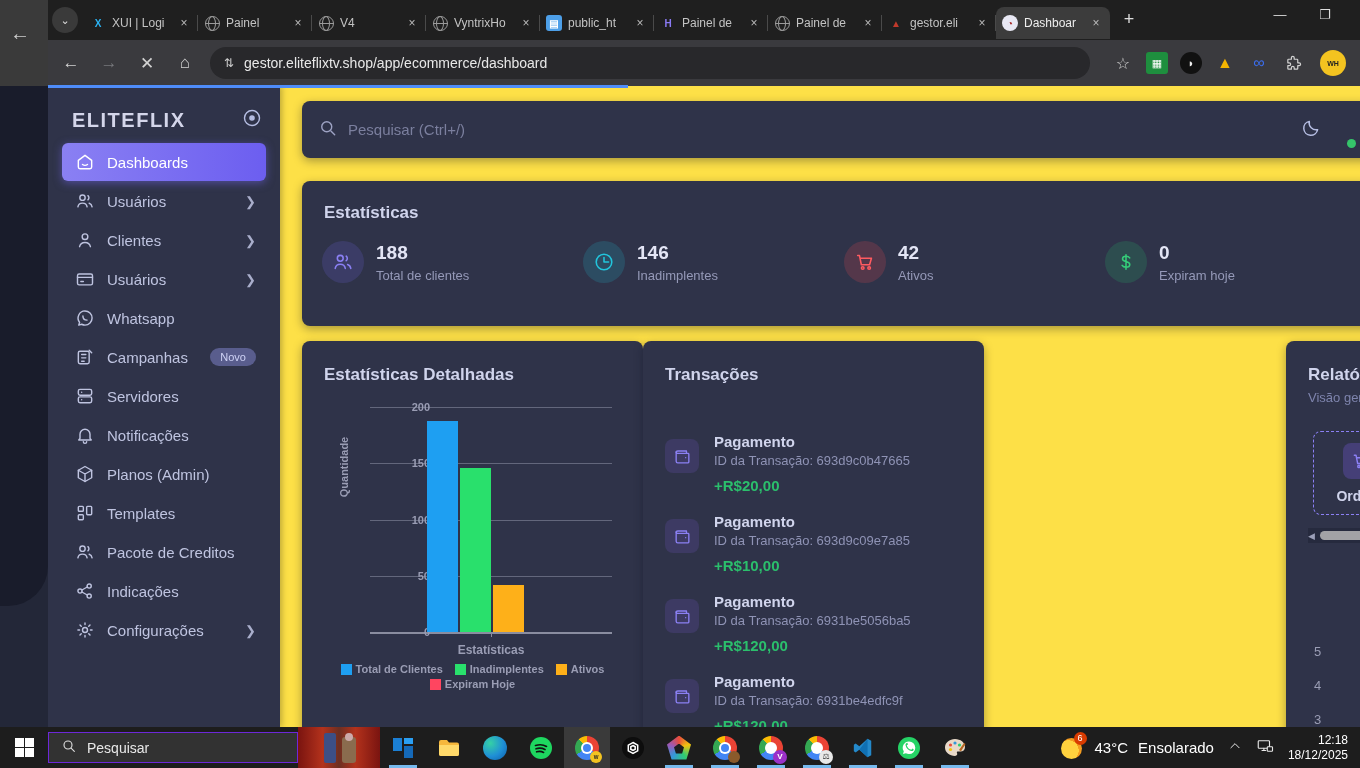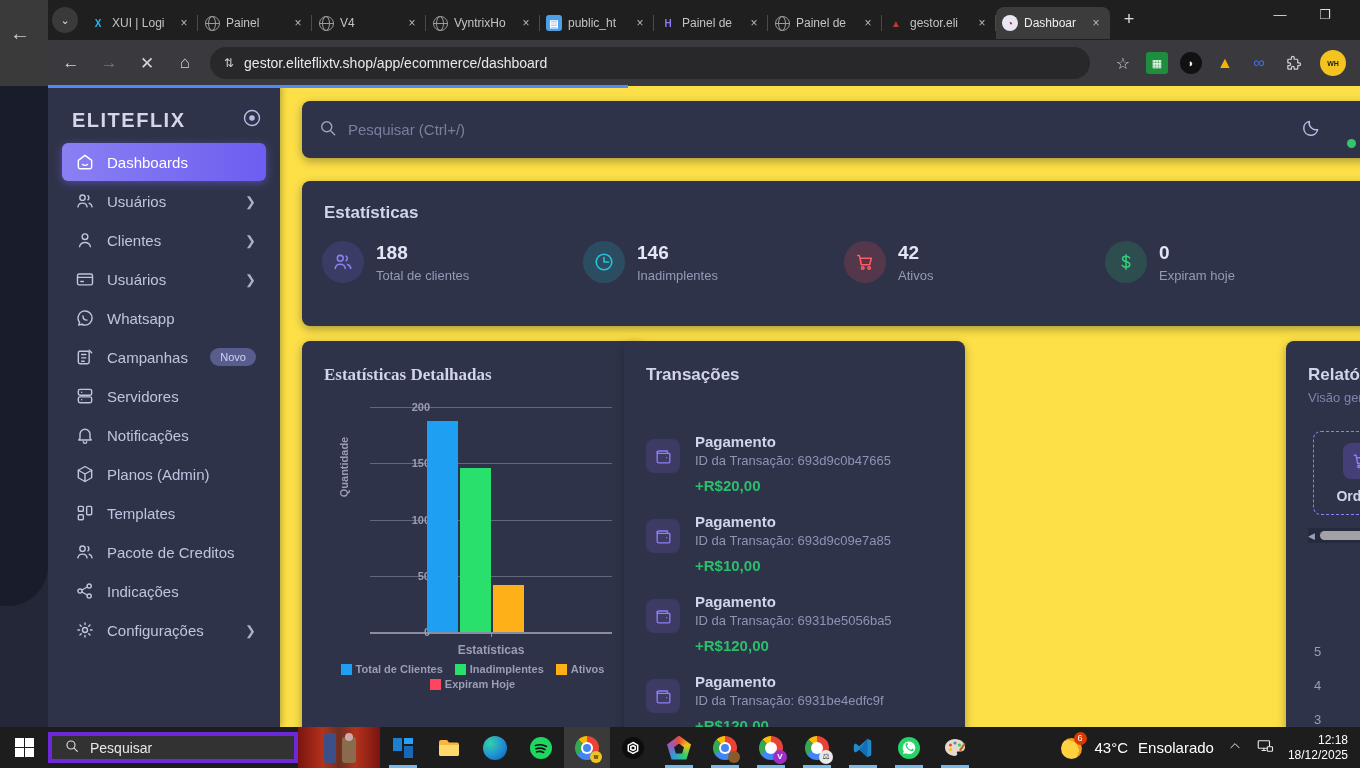--- a/index.html
+++ b/index.html
@@ -58,34 +58,34 @@
   #statcard h2 { color:#d0d4ec; font-size:17px; font-weight:bold; padding:22px 0 0 22px; }
   .stat { position:absolute; top:60px; display:flex; align-items:center; }
   .stat .bub { width:42px; height:42px; border-radius:50%; display:flex; align-items:center; justify-content:center; margin-right:12px; }
   .stat .v { color:#e3e5f5; font-size:19px; font-weight:bold; line-height:22px; }
   .stat .l { color:#9599b8; font-size:13px; margin-top:4px; }
 
   .card h3 { color:#d0d4ec; font-size:17px; font-weight:bold; }
   .sub { color:#7e84ad; font-size:13px; margin-top:5px; }
 
   #detcard { left:22px; top:255px; width:341px; height:420px; }
-  #detcard h3 { padding:24px 0 0 22px;font-family:Liberation Serif, serif; }
+  #detcard h3 { padding:24px 0 0 22px; }
   #plot { position:absolute; left:68px; top:66px; width:242px; height:225px; }
   .gline { position:absolute; left:0; width:100%; height:1px; background:#63677c; }
   .gline.zero { height:2px; background:#8a8da0; }
   .ytick { position:absolute; right:182px; width:40px; text-align:right; color:#9a9db4; font-size:11px; font-weight:bold; }
   .bar { position:absolute; bottom:0; width:31px; }
   #ylab { position:absolute; left:2px; top:120px; transform:rotate(-90deg); transform-origin:center; color:#9a9db4; font-size:11px; font-weight:bold; width:80px; text-align:center; }
   #xtick { position:absolute; left:189px; top:291px; width:1px; height:5px; background:#8a8da0; }
   #xlab { position:absolute; left:68px; top:302px; width:242px; text-align:center; color:#9a9db4; font-size:12px; font-weight:bold; }
   #legend { position:absolute; left:0; top:322px; width:341px; display:flex; flex-wrap:wrap; justify-content:center; column-gap:12px; row-gap:3px; padding:0 14px; }
   .lgi { display:flex; align-items:center; color:#9a9db4; font-size:11px; font-weight:bold; }
   .lgi .sq { width:11px; height:11px; margin-right:4px; }
 
-  #trcard { left:344px; top:255px; width:341px; height:420px; }
+  #trcard { left:363px; top:255px; width:341px; height:420px; }
   #trcard h3 { padding:24px 0 0 22px; }
   #trcard .sub { padding-left:22px; }
   .tr-item { position:absolute; left:22px; width:300px; }
   .tr-item .ibox { position:absolute; left:0; top:6px; width:34px; height:34px; border-radius:8px; background:#3d3a63; color:#8b80f4; display:flex; align-items:center; justify-content:center; }
   .tr-item .tt { margin-left:49px; color:#d0d4ec; font-size:15px; font-weight:bold; }
   .tr-item .id { margin-left:49px; color:#8f93b5; font-size:13px; margin-top:3px; }
   .tr-item .amt { margin-left:49px; color:#2bbf6c; font-size:15px; font-weight:bold; margin-top:9px; }
 
   #erncard { left:1006px; top:255px; width:372px; height:420px; }
   #erncard h3 { padding:24px 0 0 22px; }
@@ -97,21 +97,21 @@
   .etab .lb { margin-top:9px; color:#d0d4ec; font-size:14px; font-weight:bold; white-space:nowrap; }
   #escroll { position:absolute; left:22px; top:187px; width:336px; height:15px; background:#262a3e; display:flex; align-items:center; }
   #escroll .ar { color:#9b9fb8; font-size:9px; width:12px; flex:none; }
   #escroll .track { flex:1; position:relative; height:9px; }
   #escroll .thumb { position:absolute; left:0; top:0; height:9px; width:215px; background:#a2a2a6; border-radius:5px; }
   .eyt { position:absolute; left:28px; color:#9a9db4; font-size:13px; }
 
   
   #taskbar { position:absolute; left:0; top:727px; width:1360px; height:41px; background:#1d1d1d; display:flex; align-items:center; }
   #start { width:48px; height:41px; display:flex; align-items:center; justify-content:center; flex:none; }
-  #tb-search { width:250px; height:31px; background:#323232; border:4px solid #6d28d9; display:flex; align-items:center; color:#e8e8e8; font-size:14px; flex:none; }
+  #tb-search { width:250px; height:31px; background:#323232; border:1px solid #6d28d9; display:flex; align-items:center; color:#e8e8e8; font-size:14px; flex:none; }
   #tb-search .mg { margin:0 10px 0 12px; color:#ddd; }
   #widget { width:82px; height:41px; flex:none; background:linear-gradient(90deg,#7a1410,#b3321c 30%,#6c2f22 50%,#b3321c 70%,#7a1410); position:relative; overflow:hidden; }
   .tb-ic { width:46px; height:41px; display:flex; align-items:center; justify-content:center; position:relative; flex:none; }
   .tb-ic.run::after { content:""; position:absolute; left:9px; bottom:0; width:28px; height:3px; background:#76b9ed; }
   .tb-ic.open { background:#3a3a3a; }
   #tray { margin-left:auto; display:flex; align-items:center; color:#fff; flex:none; }
   #tray .wx { display:flex; align-items:center; font-size:15px; margin-right:14px; }
   #tray .sun { position:relative; width:26px; height:26px; margin-right:10px; }
   #tray .sun .c { position:absolute; left:2px; top:3px; width:21px; height:21px; border-radius:50%; background:radial-gradient(circle at 35% 60%, #ffd23e 55%, #f59c1f 56%); }
   #tray .sun .b { position:absolute; right:-2px; top:-3px; min-width:13px; height:13px; border-radius:7px; background:#d83b01; color:#fff; font-size:9px; text-align:center; line-height:13px; padding:0 2px; }

